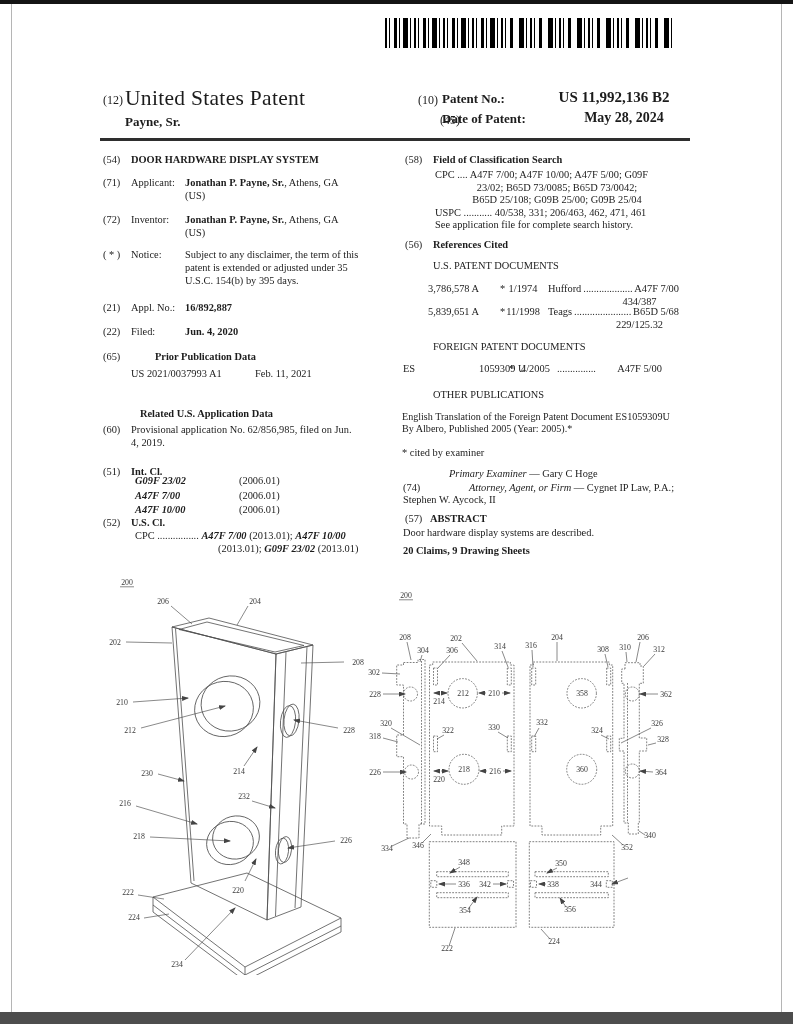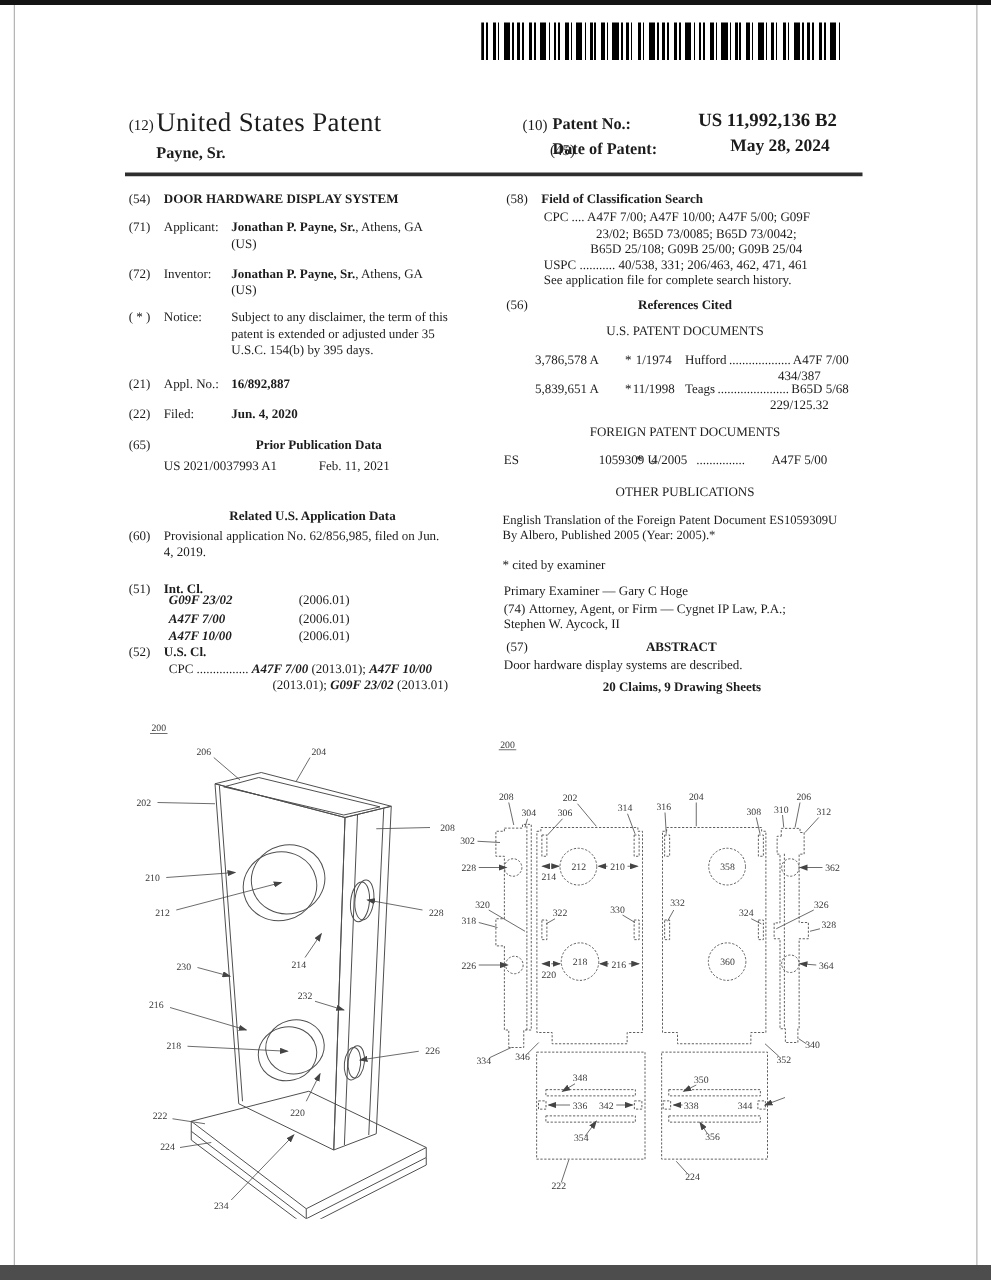--- a/index.html
+++ b/index.html
@@ -15,22 +15,22 @@
   .bct{left:385px;top:49px;width:290px;text-align:center;font-size:13.5px;letter-spacing:1px;}
   .ttl{font-size:21.5px;font-weight:normal;letter-spacing:0.3px;}
   .tagsm{font-size:12px;}
   .b13{font-size:13px;font-weight:bold;}
   .b15{font-size:15px;font-weight:bold;}
   .b14{font-size:14px;font-weight:bold;}
   .rule{left:100px;top:138px;width:590px;height:2.5px;background:#2e2e2e;}
   .t{font-size:10.4px;}
   .b{font-weight:bold;}
   .bi{font-weight:bold;font-style:italic;}
-  .i{}
-  .ctr{text-align:center;}
+  .i{font-style:italic;margin-left:46px;}
+  .ctr{text-align:left;}
   .rgt{text-align:center;}
   .sm{font-size:10.1px;}
   .docrow{display:flex;}
   .dotfill{flex:1 1 auto;overflow:hidden;white-space:nowrap;margin:0 2px;}
   svg text.figlabel{font-family:"Liberation Serif",serif;font-size:7.8px;fill:#3a3a3a;text-anchor:middle;}
   svg line.lead{stroke:#4a4a4a;stroke-width:0.65;fill:none;}
   .art{fill:none;stroke:#4f4f4f;stroke-width:0.8;}
   .artd{fill:none;stroke:#555;stroke-width:0.75;stroke-dasharray:1.8 1.3;}
 </style>
 </head>

